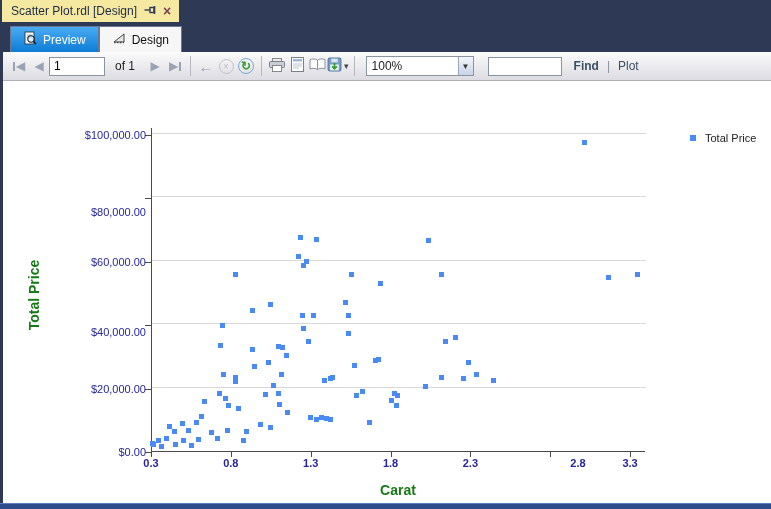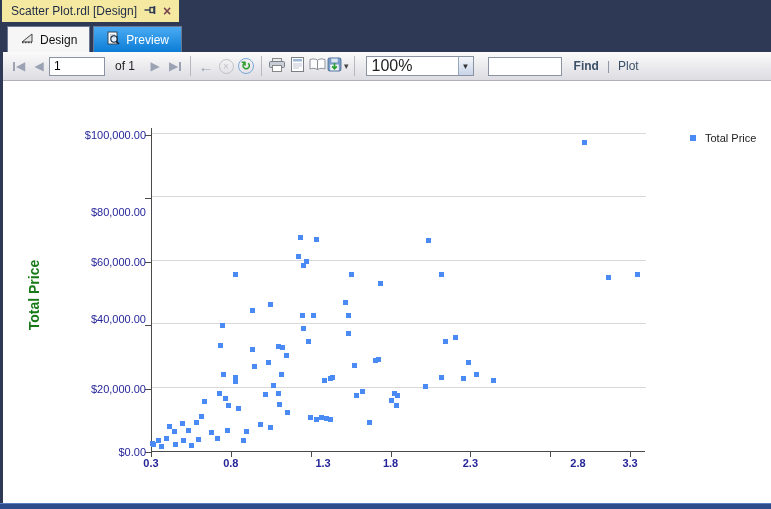--- a/index.html
+++ b/index.html
@@ -34,21 +34,21 @@
   .tb-btn { height:22px; min-width:20px; display:flex; align-items:center; justify-content:center; gap:1px; color:#9aa2b4; font-size:12px; background:transparent; border:none; }
   .vbar { display:inline-block; width:2px; height:9px; background:#9aa2b4; }
   .tb-sep { width:1px; height:20px; background:#b8b8c0; margin:0 5px; }
   .page-input { width:56px; height:19px; border:1px solid #8a93a2; background:#fff; font-size:12px; padding:0 4px; font-family:"Liberation Sans",sans-serif; }
   .of-label { margin:0 10px 0 10px; color:#222; }
   .stop-icon { width:15px; height:15px; border-radius:50%; border:1px solid #c0c0c6; color:#c0c0c6; font-size:10px; line-height:13px; text-align:center; }
   .refresh-icon { width:16px; height:16px; border-radius:50%; border:1px solid #7aa7d8; color:#2e9e2e; font-size:12px; line-height:14px; text-align:center; font-weight:bold; }
   .back-icon { font-size:15px; }
   .caret { color:#444; font-size:9px; margin-left:1px; }
   .zoom-combo { display:flex; align-items:center; width:108px; height:20px; border:1px solid #8a93a2; background:#fff; margin-left:6px; }
-  .zoom-combo .zoom-value { flex:1; padding-left:5px; font-size:16px; }
+  .zoom-combo .zoom-value { flex:1; padding-left:5px; font-size:12px; }
   .zoom-combo .combo-btn { width:15px; height:18px; background:linear-gradient(#f4f6fa,#c8d4e8); border-left:1px solid #9aa6ba; font-size:8px; color:#333; display:flex; align-items:center; justify-content:center; }
   .find-input { width:74px; height:19px; border:1px solid #8a93a2; background:#fff; margin-left:14px; font-family:"Liberation Sans",sans-serif; }
   .find-link { color:#3c5068; margin-left:12px; cursor:default;font-weight:bold; }
   .find-sep { color:#8a93a2; margin-left:8px; }
   .next-link { color:#3c5068; margin-left:8px; cursor:default; }
   
   .report-area { position:absolute; left:3px; top:81px; width:768px; height:422px; background:#fff; }
   .chart-title { position:absolute; left:148px; top:14px; width:494px; text-align:center; font-weight:bold; font-size:13px; color:#111; }
   .plot { position:absolute; left:148px; top:47px; width:494px; height:324px; border-left:1px solid #4a4a4a; border-bottom:1px solid #4a4a4a; }
   .gridline { position:absolute; left:0; width:494px; height:1px; background:#d9d9d9; }
@@ -75,40 +75,40 @@
           <rect x="6" y="2.5" width="4" height="5" fill="none" stroke="#2e3a55" stroke-width="1.4"></rect>
           <line x1="0.5" y1="5" x2="6" y2="5" stroke="#2e3a55" stroke-width="1.4"></line>
           <line x1="10.5" y1="1" x2="10.5" y2="9" stroke="#2e3a55" stroke-width="1.6"></line>
         </svg>
     </span>
     <span class="close-x">×</span>
   </div>
 </div>
 
 <div class="doc-tabs">
-  <div class="doc-tab design">
-    <span>
-      <svg width="14" height="12" viewBox="0 0 14 12">
-          <path d="M2 10 L12 10 L12 2 Z" fill="#e6e6e6" stroke="#444" stroke-width="1"></path>
-          <line x1="2" y1="10.5" x2="12" y2="10.5" stroke="#444" stroke-width="1.5" stroke-dasharray="1.5,1.5"></line>
-        </svg>
-    </span>
-    <span>Design</span>
-  </div>
   <div class="doc-tab preview">
     <span>
       <svg width="14" height="14" viewBox="0 0 14 14">
           <rect x="2" y="1" width="9" height="12" fill="#fff" stroke="#345" stroke-width="1"></rect>
           <line x1="4" y1="4" x2="9" y2="4" stroke="#9ab"></line>
           <line x1="4" y1="6" x2="9" y2="6" stroke="#9ab"></line>
           <circle cx="8" cy="8" r="3.2" fill="rgba(200,225,250,0.55)" stroke="#123" stroke-width="1.1"></circle>
           <line x1="10.3" y1="10.3" x2="13" y2="13" stroke="#123" stroke-width="1.6"></line>
         </svg>
     </span>
     <span>Preview</span>
+  </div>
+  <div class="doc-tab design">
+    <span>
+      <svg width="14" height="12" viewBox="0 0 14 12">
+          <path d="M2 10 L12 10 L12 2 Z" fill="#e6e6e6" stroke="#444" stroke-width="1"></path>
+          <line x1="2" y1="10.5" x2="12" y2="10.5" stroke="#444" stroke-width="1.5" stroke-dasharray="1.5,1.5"></line>
+        </svg>
+    </span>
+    <span>Design</span>
   </div>
 </div>
 
 <div class="toolbar">
   <button class="tb-btn">
       <span class="vbar"></span>
       <span>◀</span>
     </button>
   <button class="tb-btn">
       <span>◀</span>
@@ -282,40 +282,41 @@
       <div class="pt" style="background: rgb(74, 138, 244); left: 430.287px; bottom: 305.624px;"></div>
       <div class="pt" style="background: rgb(74, 138, 244); left: 454.242px; bottom: 170.582px;"></div>
       <div class="pt" style="background: rgb(74, 138, 244); left: 482.988px; bottom: 174.386px;"></div>
     </div>
   <div id="axes-layer">
       <div class="ytick" style="left: 142px; top: 371px;"></div>
       <div class="ylab" style="top: 365px;">$0.00</div>
       <div class="ytick" style="left: 142px; top: 307.6px;"></div>
       <div class="ylab" style="top: 301.6px;">$20,000.00</div>
       <div class="ytick" style="left: 142px; top: 244.2px;"></div>
-      <div class="ylab" style="top: 232px;">$40,000.00</div>
+      <div class="ylab" style="top: 245px;">$40,000.00</div>
       <div class="ytick" style="left: 142px; top: 180.8px;"></div>
       <div class="ylab" style="top: 174.8px;">$60,000.00</div>
       <div class="ytick" style="left: 142px; top: 117.4px;"></div>
       <div class="ylab" style="top: 125px;">$80,000.00</div>
       <div class="ytick" style="left: 142px; top: 54px;"></div>
       <div class="ylab" style="top: 48px;">$100,000.00</div>
       <div class="xtick" style="left: 148px;"></div>
       <div class="xlab" style="left: 128px;">0.3</div>
       <div class="xtick" style="left: 227.85px;"></div>
       <div class="xlab" style="left: 207.85px;">0.8</div>
       <div class="xtick" style="left: 307.7px;"></div>
-      <div class="xlab" style="left: 287.7px; text-align: right;">1.3</div>
+      <div class="xlab" style="left: 287.7px;">1.3</div>
       <div class="xtick" style="left: 387.55px;"></div>
       <div class="xlab" style="left: 367.55px;">1.8</div>
       <div class="xtick" style="left: 467.4px;"></div>
       <div class="xlab" style="left: 447.4px;">2.3</div>
       <div class="xtick" style="left: 547.25px;"></div>
       <div class="xlab" style="left: 555px;">2.8</div>
       <div class="xtick" style="left: 627.1px;"></div>
       <div class="xlab" style="left: 607.1px;">3.3</div>
     </div>
 
+  <div class="x-title">Carat</div>
 
 </div>
 
 <div class="left-edge"></div>
 <div class="statusbar"></div>
 
 </body></html>

